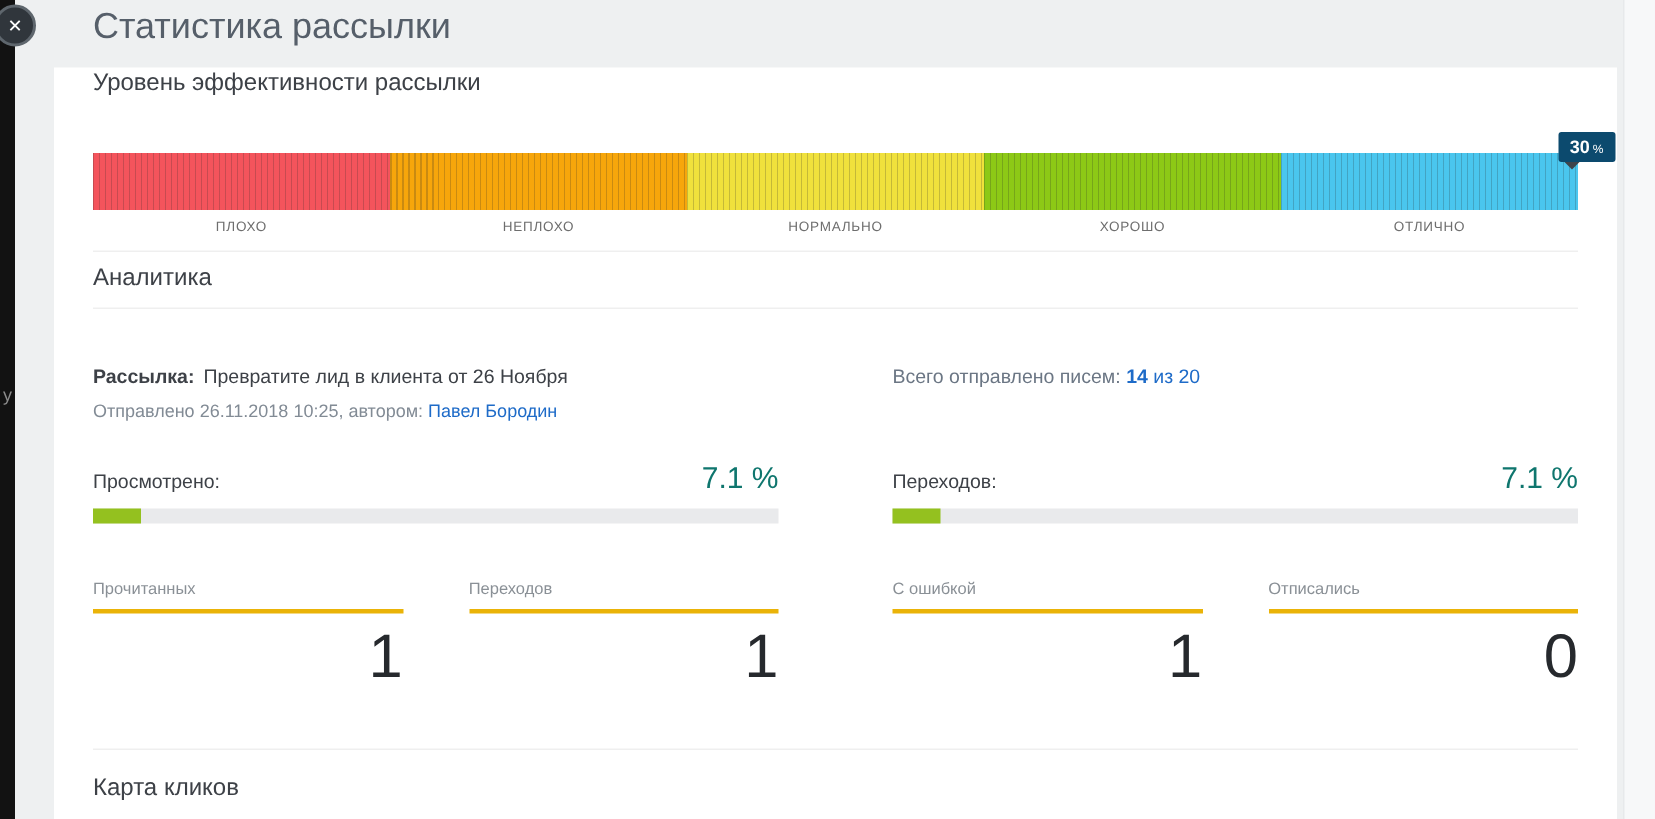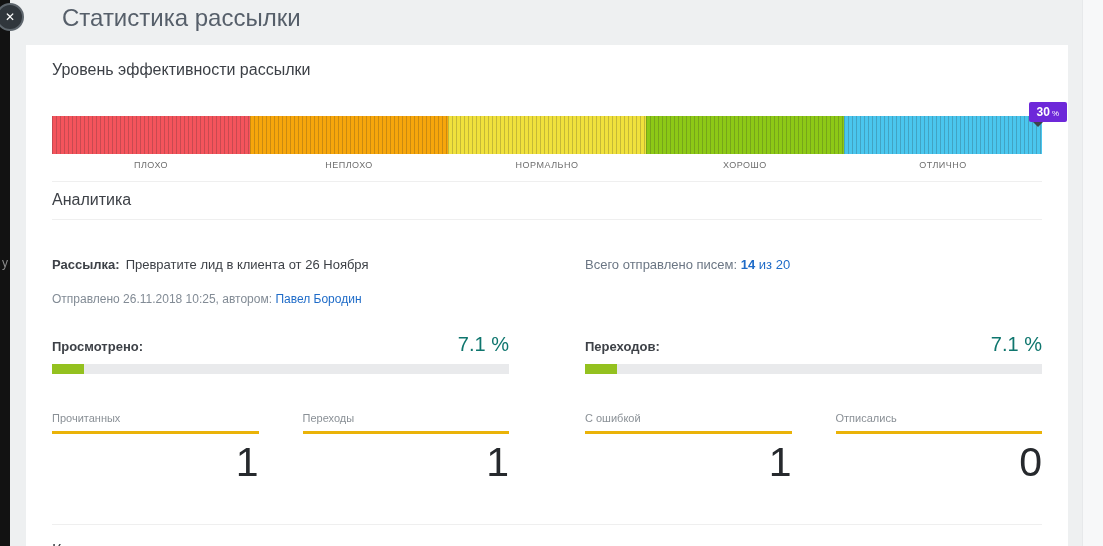--- a/index.html
+++ b/index.html
@@ -14,63 +14,63 @@
   .left-strip { position:absolute; left:0; top:0; width:10px; height:546px; background:#121212; z-index:5; }
   .close-btn {
     position:absolute; left:-4px; top:3px; width:28px; height:28px; border-radius:50%;
     background:#30363c; border:2px solid #5e666d; color:#fff;
     display:flex; align-items:center; justify-content:center;
     font-size:12px; z-index:6; cursor:pointer;
   }
   .sidebar-fragment { position:absolute; left:2px; top:256px; color:#8b8b8b; font-size:12px; z-index:6; }
   .scroll-track { position:absolute; right:0; top:0; width:21px; height:546px; background:#f7f8f9; border-left:1px solid #e7e9eb; z-index:4; }
   .page-title { position:absolute; left:62px; top:4px; font-size:24px; font-weight:400; color:#565f6a; }
-  .panel { position:absolute; left:26px; top:45px; width:1042px; height:501px; background:#ffffff; padding:16px 26px 0 26px; }
+  .panel { position:absolute; left:36px; top:45px; width:1042px; height:501px; background:#ffffff; padding:2px 26px 0 26px; }
   .section-heading { font-size:16px; font-weight:400; color:#3d4147; }
   .divider { height:1px; background:#efefef; }
 
   
   .gauge-wrap { position:relative; margin-top:37px; }
   .gauge { display:flex; height:38px; }
   .seg { flex:1; position:relative; }
   .seg .ticks {
     position:absolute; inset:0;
     background-image:repeating-linear-gradient(90deg, rgba(40,40,40,0.22) 0 1px, transparent 1px 4px);
   }
   .gauge-labels { display:flex; margin-top:6px; }
   .gauge-labels span { flex:1; text-align:center; font-size:9px; color:#6e6e6e; letter-spacing:0.5px; }
   .marker {
     position:absolute; right:-25px; top:-14px;
-    background:#6d28d9; color:#fff; border-radius:2px;
+    background:#0c4a6e; color:#fff; border-radius:2px;
     padding:4px 8px; font-size:12px; font-weight:bold; line-height:1; z-index:3;
   }
   .marker .unit { font-size:8px; font-weight:normal; margin-left:2px; }
   .marker::after {
     content:''; position:absolute; left:4px; bottom:-5px;
     border-left:5px solid transparent; border-right:5px solid transparent; border-top:5px solid #3f444b;
   }
 
   .heading-analytics { margin-top:9px; }
   .divider-1 { margin-top:11px; }
   .divider-2 { margin-top:10px; }
 
   .two-col { display:flex; gap:76px; }
   .two-col > div { flex:1; min-width:0; }
 
   .mailing-row { margin-top:37px; }
   .mailing-line1 { font-size:13px; color:#3d4147; }
   .mailing-line1 .lbl { font-weight:bold; margin-right:6px; }
-  .mailing-line2 { margin-top:20px; font-size:12px; color:#828b95; }
+  .mailing-line2 { margin-top:9px; font-size:12px; color:#828b95; }
   .link { color:#1e6bc8; text-decoration:none; cursor:pointer; }
   .total-line { font-size:13px; color:#6b7684; }
   .total-line .sent { font-weight:bold; }
 
   .metrics-row { margin-top:27px; }
   .metric-head { display:flex; justify-content:space-between; align-items:baseline; }
-  .metric-label { font-size:13px; font-weight:bold; color:#3d4147; }
+  .metric-label { font-size:13px; font-weight:normal; color:#3d4147; }
   .metric-value { font-size:20px; color:#0f766e; }
   .bar-track { margin-top:8px; height:10px; background:#e9eaec; position:relative; }
   .bar-fill { height:100%; }
 
   .counters-row { margin-top:38px; }
   .counter-pair { display:flex; gap:44px; }
   .counter-cell { flex:1; min-width:0; }
   .counter-label { font-size:11px; color:#8a9096; padding-bottom:7px; border-bottom:3px solid #eab308; }
   .counter-value { margin-top:8px; font-size:41px; line-height:1; color:#26292d; text-align:right; }
 
@@ -168,21 +168,21 @@
   </div>
 
   <div class="two-col counters-row">
     <div>
       <div class="counter-pair">
         <div class="counter-cell">
           <div class="counter-label">Прочитанных</div>
           <div class="counter-value">1</div>
         </div>
         <div class="counter-cell">
-          <div class="counter-label">Переходы</div>
+          <div class="counter-label">Переходов</div>
           <div class="counter-value">1</div>
         </div>
       </div>
     </div>
     <div>
       <div class="counter-pair">
         <div class="counter-cell">
           <div class="counter-label">С ошибкой</div>
           <div class="counter-value">1</div>
         </div>

